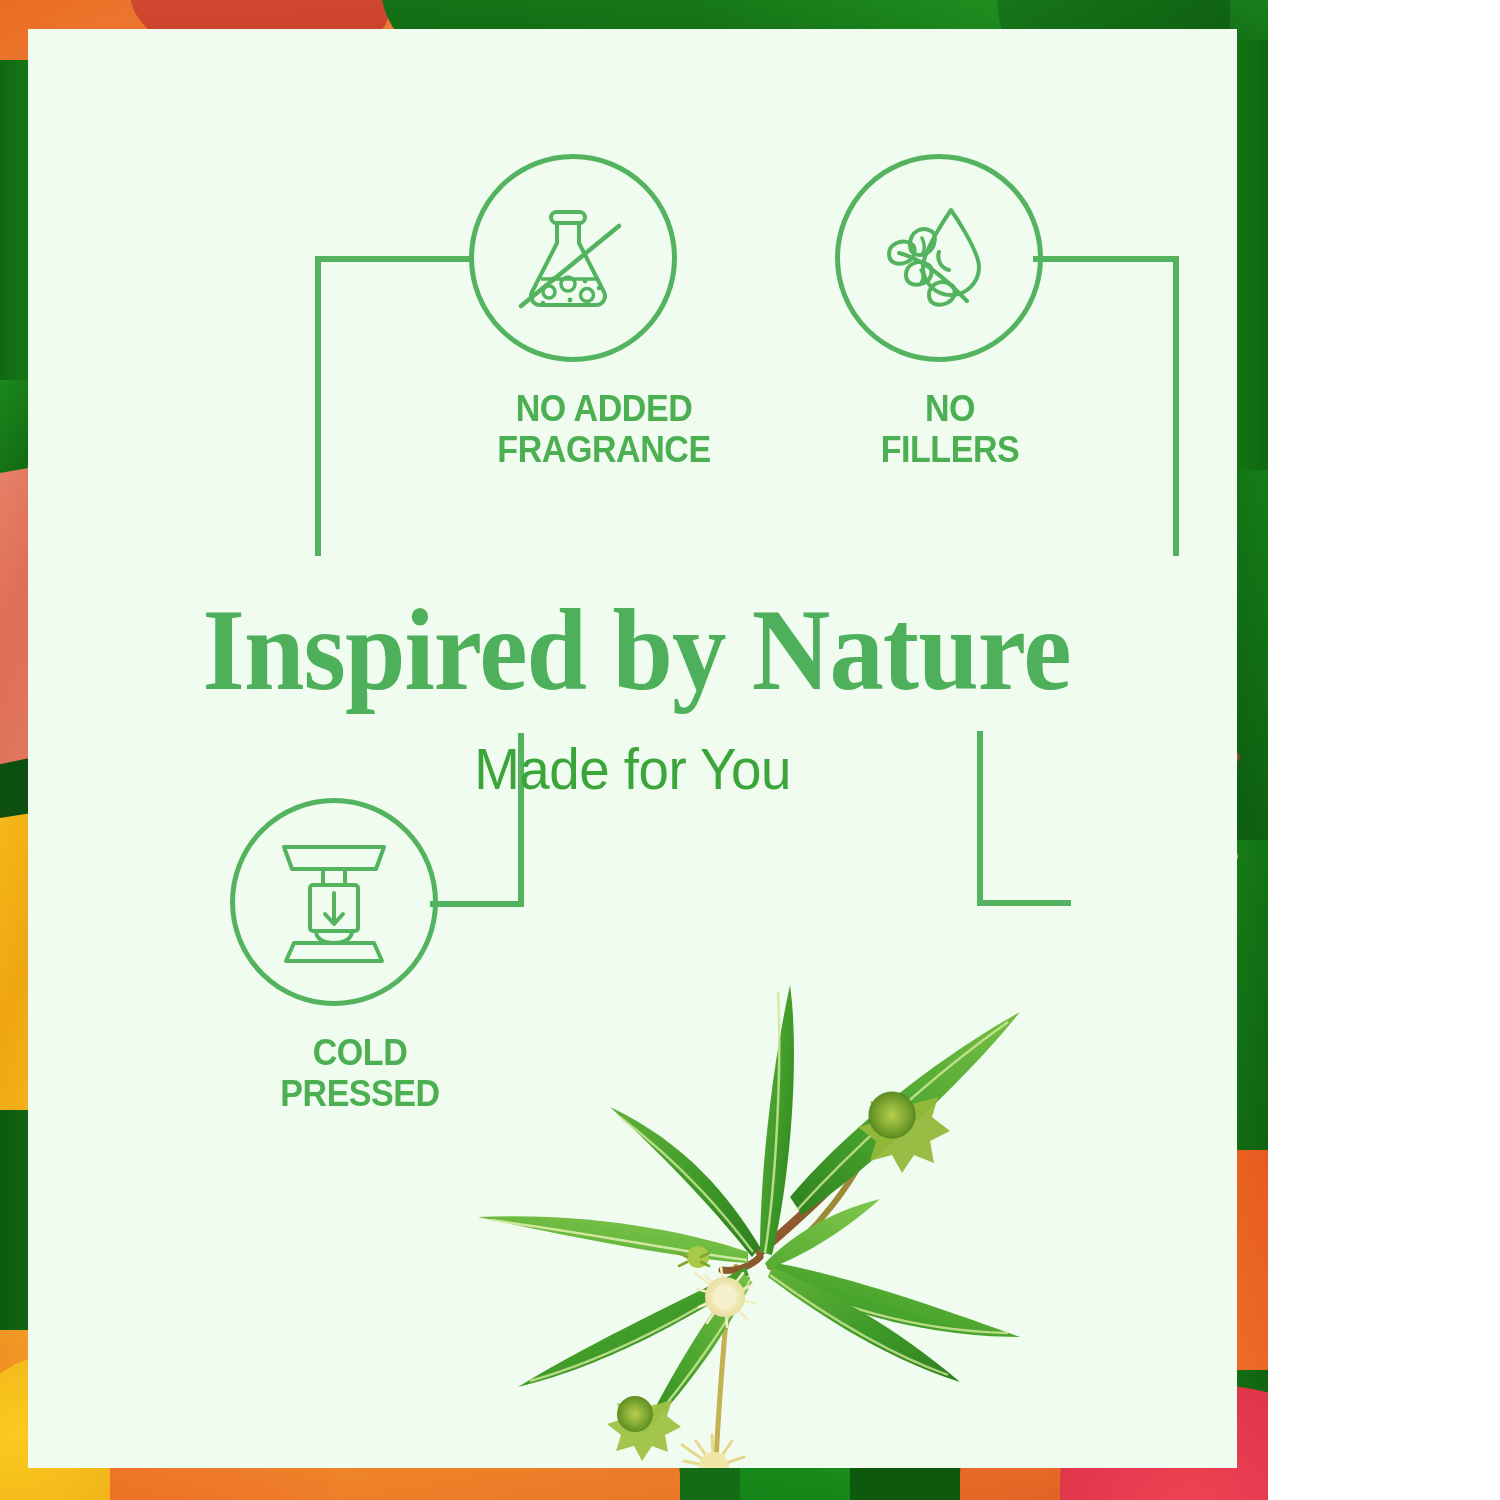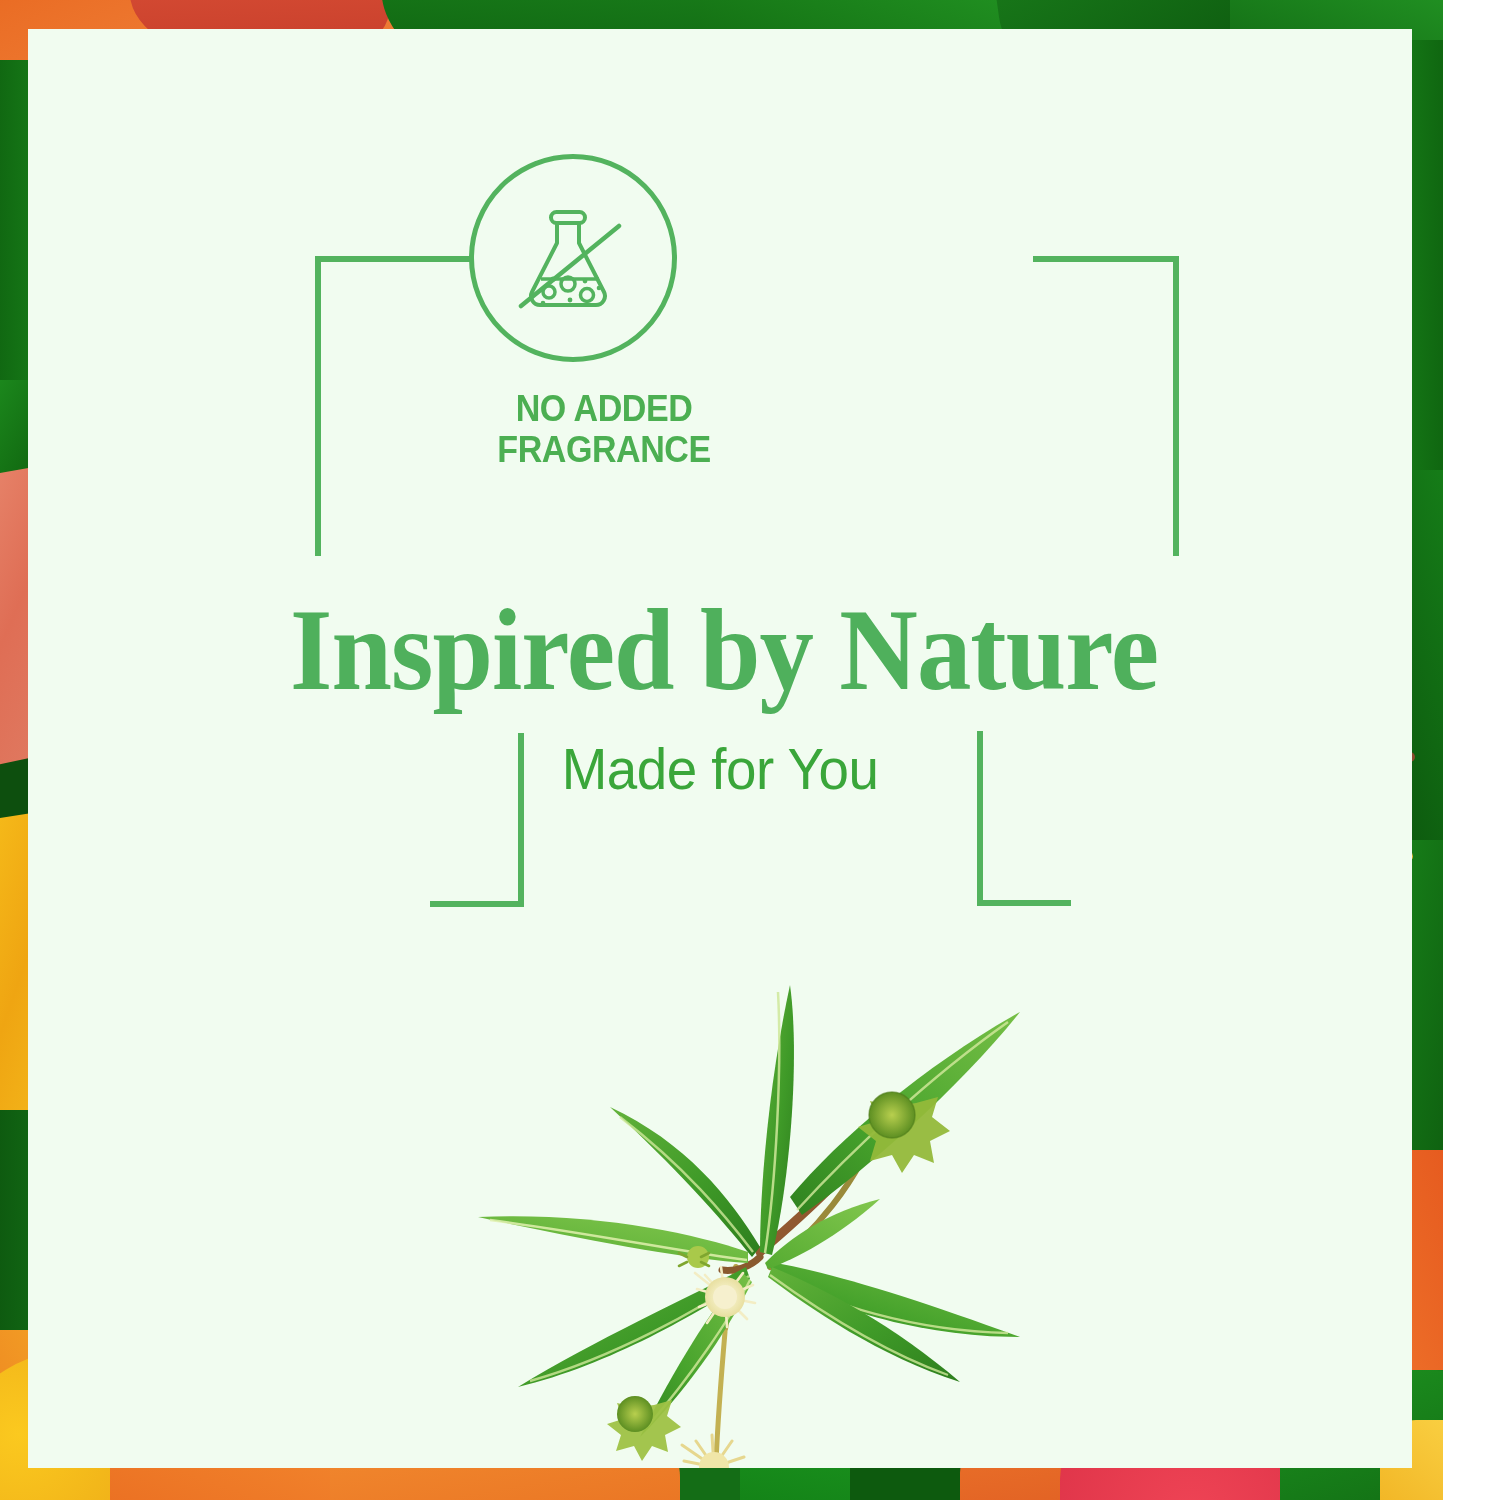--- a/index.html
+++ b/index.html
@@ -5,21 +5,21 @@
   * { box-sizing: border-box; margin: 0; padding: 0; }
   html, body {
     width: 1500px; height: 1500px;
     font-family: "Liberation Sans", sans-serif;
     overflow: hidden;
   }
 
   
   .stage {
     position: relative;
-    width: 1443px; height: 1500px;
+    width: 1268px; height: 1500px;
     background: #146d16;
     overflow: hidden;
   }
   .border-art { position: absolute; inset: 0; overflow: hidden; }
   .blob { position: absolute; }
 
   
   .t-orange-1 { left:-40px; top:-60px; width:560px; height:190px;
      background: linear-gradient(160deg,#e8671f,#f08038 60%,#d9561a);
      border-radius: 0 0 70% 40%; transform: rotate(-6deg); }
@@ -230,21 +230,53 @@
           <circle cx="59" cy="104" r="2.4" fill="#53b35e"></circle>
           <circle cx="88" cy="92" r="2.3" fill="#53b35e"></circle>
           <circle cx="32" cy="107" r="2.3" fill="#53b35e"></circle>
           <path d="M10 110 L108 30" stroke="#53b35e" stroke-width="4.5" stroke-linecap="round"></path>
         </svg>
       </div>
       <div class="badge-label">NO ADDED
 FRAGRANCE</div>
     </div>
 
-
+    <div class="badge" id="badge-fillers">
+      <div class="circle">
+        <svg width="124" height="124" viewBox="0 0 124 124" fill="none">
+          <path d="M74 14 C74 14 102 54 102 71 a28 28 0 0 1 -56 0 C46 54 74 14 74 14Z" stroke="#53b35e" stroke-width="4" stroke-linejoin="round"></path>
+          <path d="M62 56 a14 14 0 0 0 10 18" stroke="#53b35e" stroke-width="4" stroke-linecap="round"></path>
+          <path d="M33 49 C33 35 45 30 54 35 C60 38 59 52 50 57 C42 61 33 59 33 49Z" stroke="#53b35e" stroke-width="4" stroke-linejoin="round"></path>
+          <path d="M12 58 C12 48 24 43 33 47 C40 50 39 62 30 66 C21 70 12 67 12 58Z" stroke="#53b35e" stroke-width="4" stroke-linejoin="round"></path>
+          <path d="M29 79 C29 68 41 63 50 68 C57 71 56 83 47 87 C38 91 29 88 29 79Z" stroke="#53b35e" stroke-width="4" stroke-linejoin="round"></path>
+          <path d="M52 99 C52 88 64 83 73 88 C80 91 79 103 70 107 C61 111 52 108 52 99Z" stroke="#53b35e" stroke-width="4" stroke-linejoin="round"></path>
+          <path d="M22 57 C42 62 62 76 90 105" stroke="#53b35e" stroke-width="4" stroke-linecap="round"></path>
+          <path d="M45 42 C48 48 48 54 45 59" stroke="#53b35e" stroke-width="3.4" stroke-linecap="round"></path>
+          <path d="M44 74 C47 79 47 83 44 87" stroke="#53b35e" stroke-width="3.4" stroke-linecap="round"></path>
+        </svg>
+      </div>
+      <div class="badge-label">NO
+FILLERS</div>
+    </div>
+
+    <div class="badge" id="badge-cold">
+      <div class="circle">
+        <svg width="120" height="126" viewBox="0 0 120 126" fill="none">
+          <path d="M10 8 H110 L102 30 H18 Z" stroke="#53b35e" stroke-width="4" stroke-linejoin="round"></path>
+          <path d="M36 30 h48" stroke="#53b35e" stroke-width="4"></path>
+          <rect x="49" y="30" width="22" height="16" stroke="#53b35e" stroke-width="4"></rect>
+          <rect x="36" y="46" width="48" height="46" rx="3" stroke="#53b35e" stroke-width="4"></rect>
+          <path d="M60 54 V84 M51 75 L60 85 L69 75" stroke="#53b35e" stroke-width="4" stroke-linecap="round" stroke-linejoin="round"></path>
+          <path d="M42 92 C42 100 50 104 60 104 C70 104 78 100 78 92" stroke="#53b35e" stroke-width="4" stroke-linejoin="round"></path>
+          <path d="M20 104 H100 L108 122 H12 Z" stroke="#53b35e" stroke-width="4" stroke-linejoin="round"></path>
+        </svg>
+      </div>
+      <div class="badge-label">COLD
+PRESSED</div>
+    </div>
 
 
     <div class="headline-wrap">
       <div class="headline">Inspired by Nature</div>
     </div>
     <div class="subhead">Made for You</div>
 
     <svg class="plant" viewBox="0 0 590 520" fill="none">
       <defs>
         <linearGradient id="lf1" x1="0" y1="0" x2="1" y2="1">

